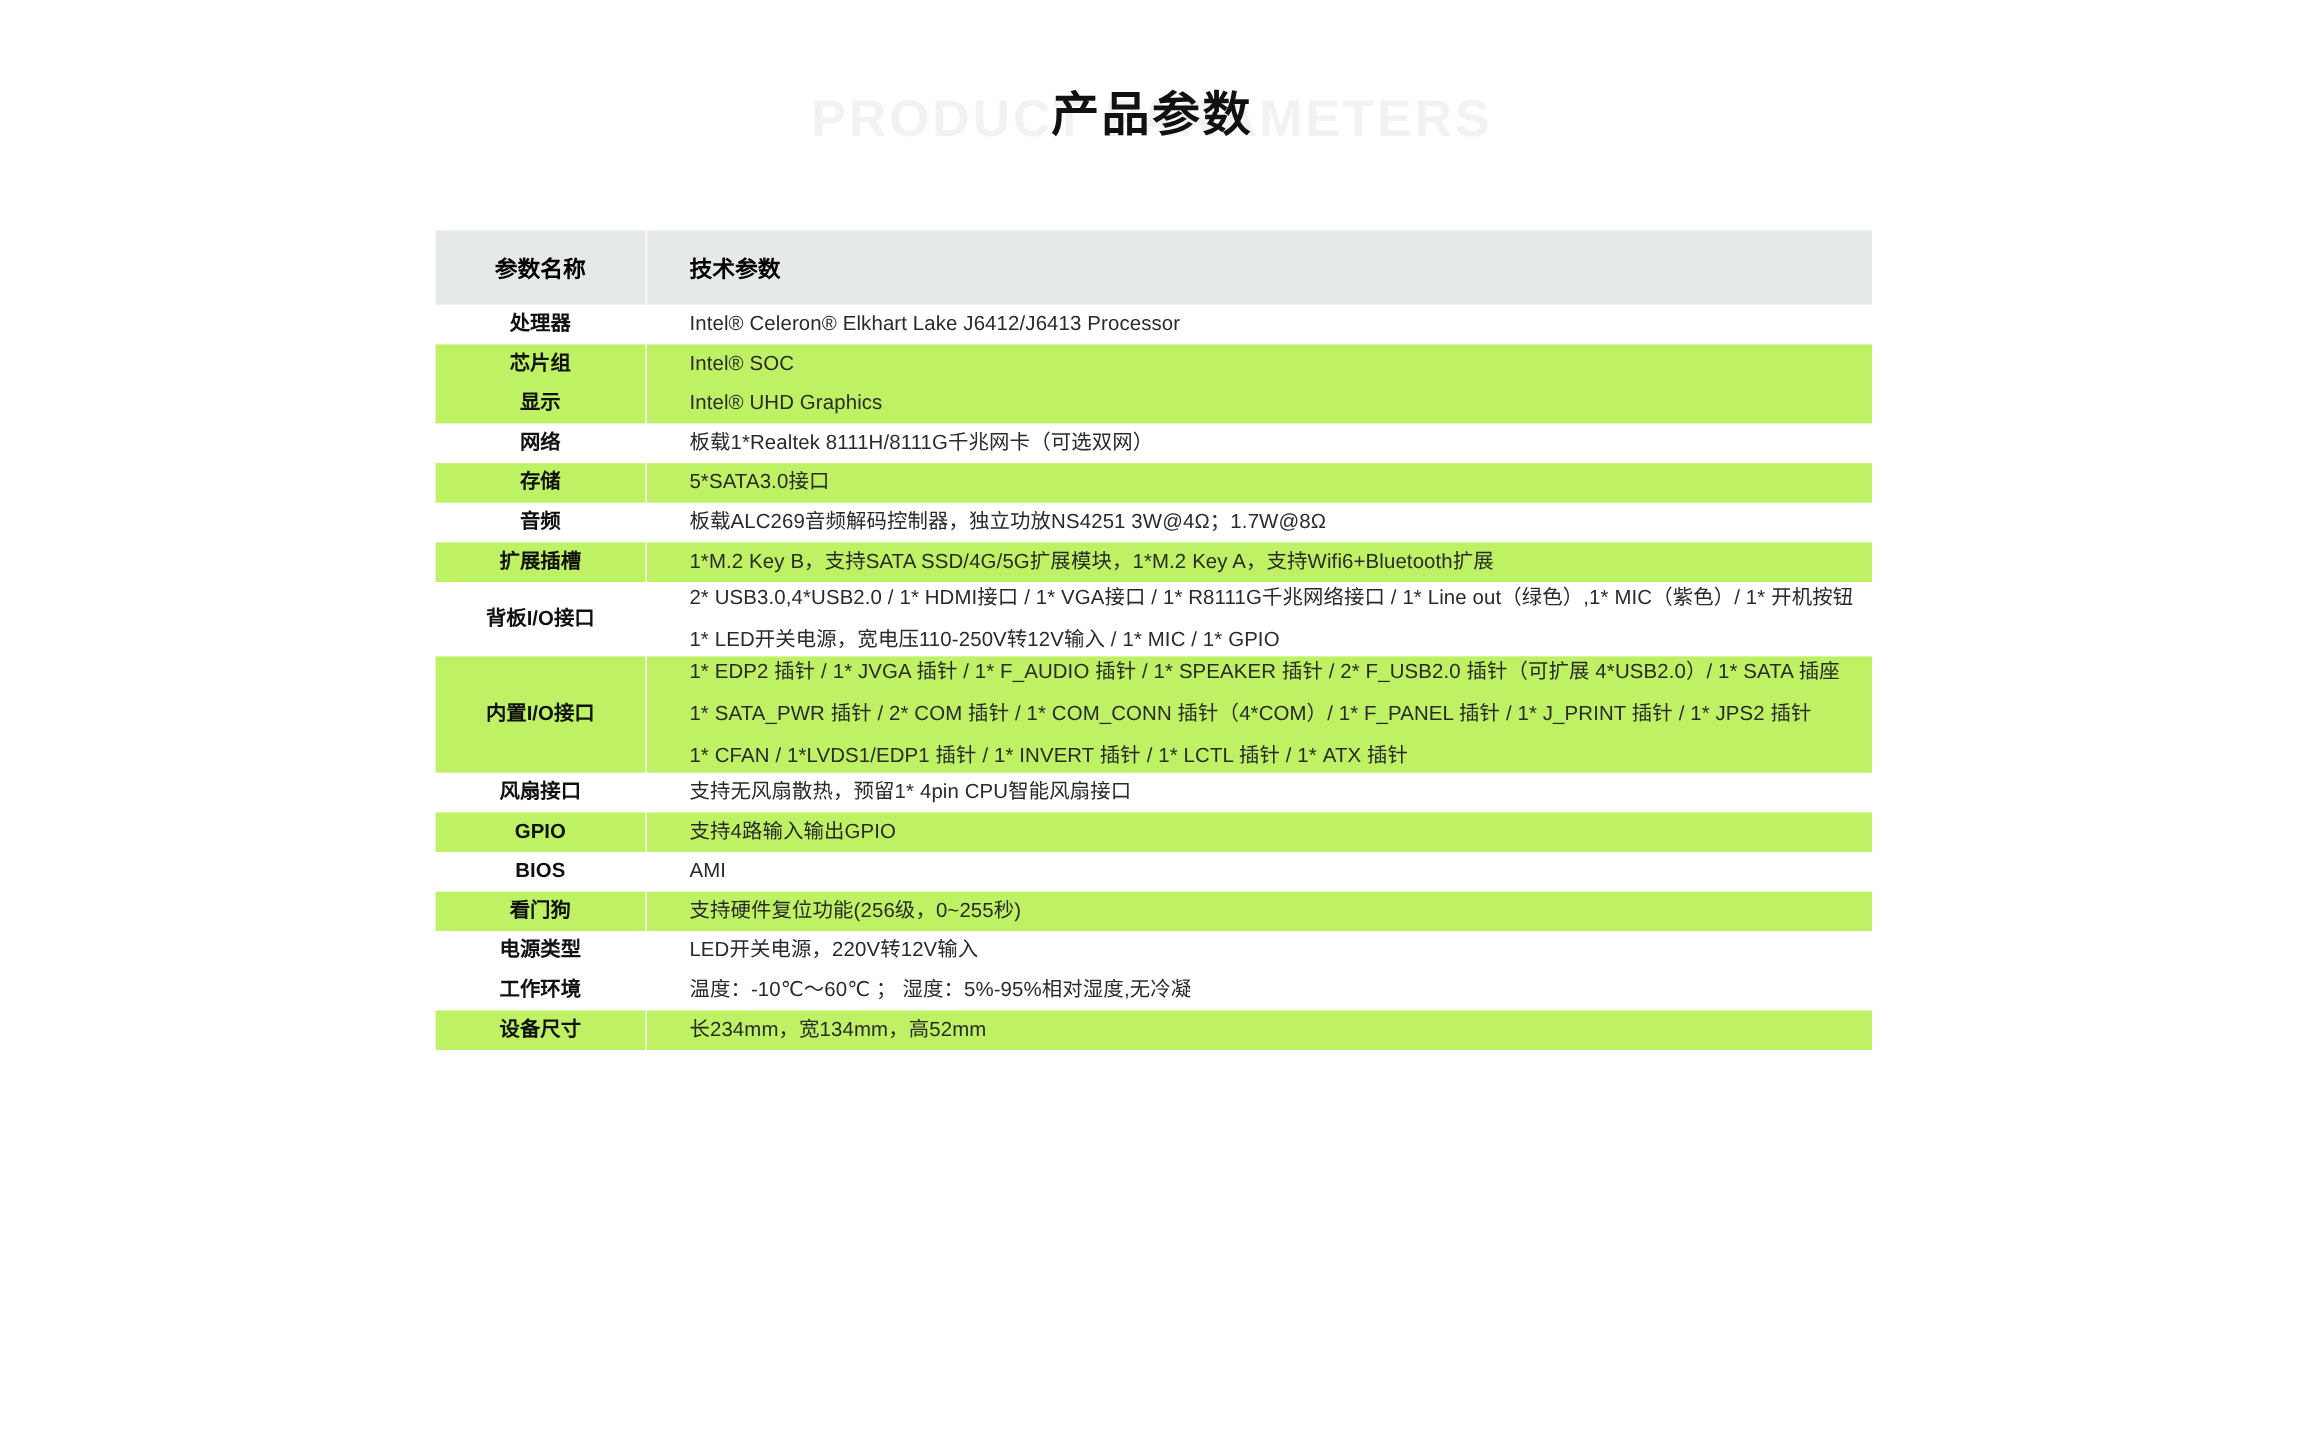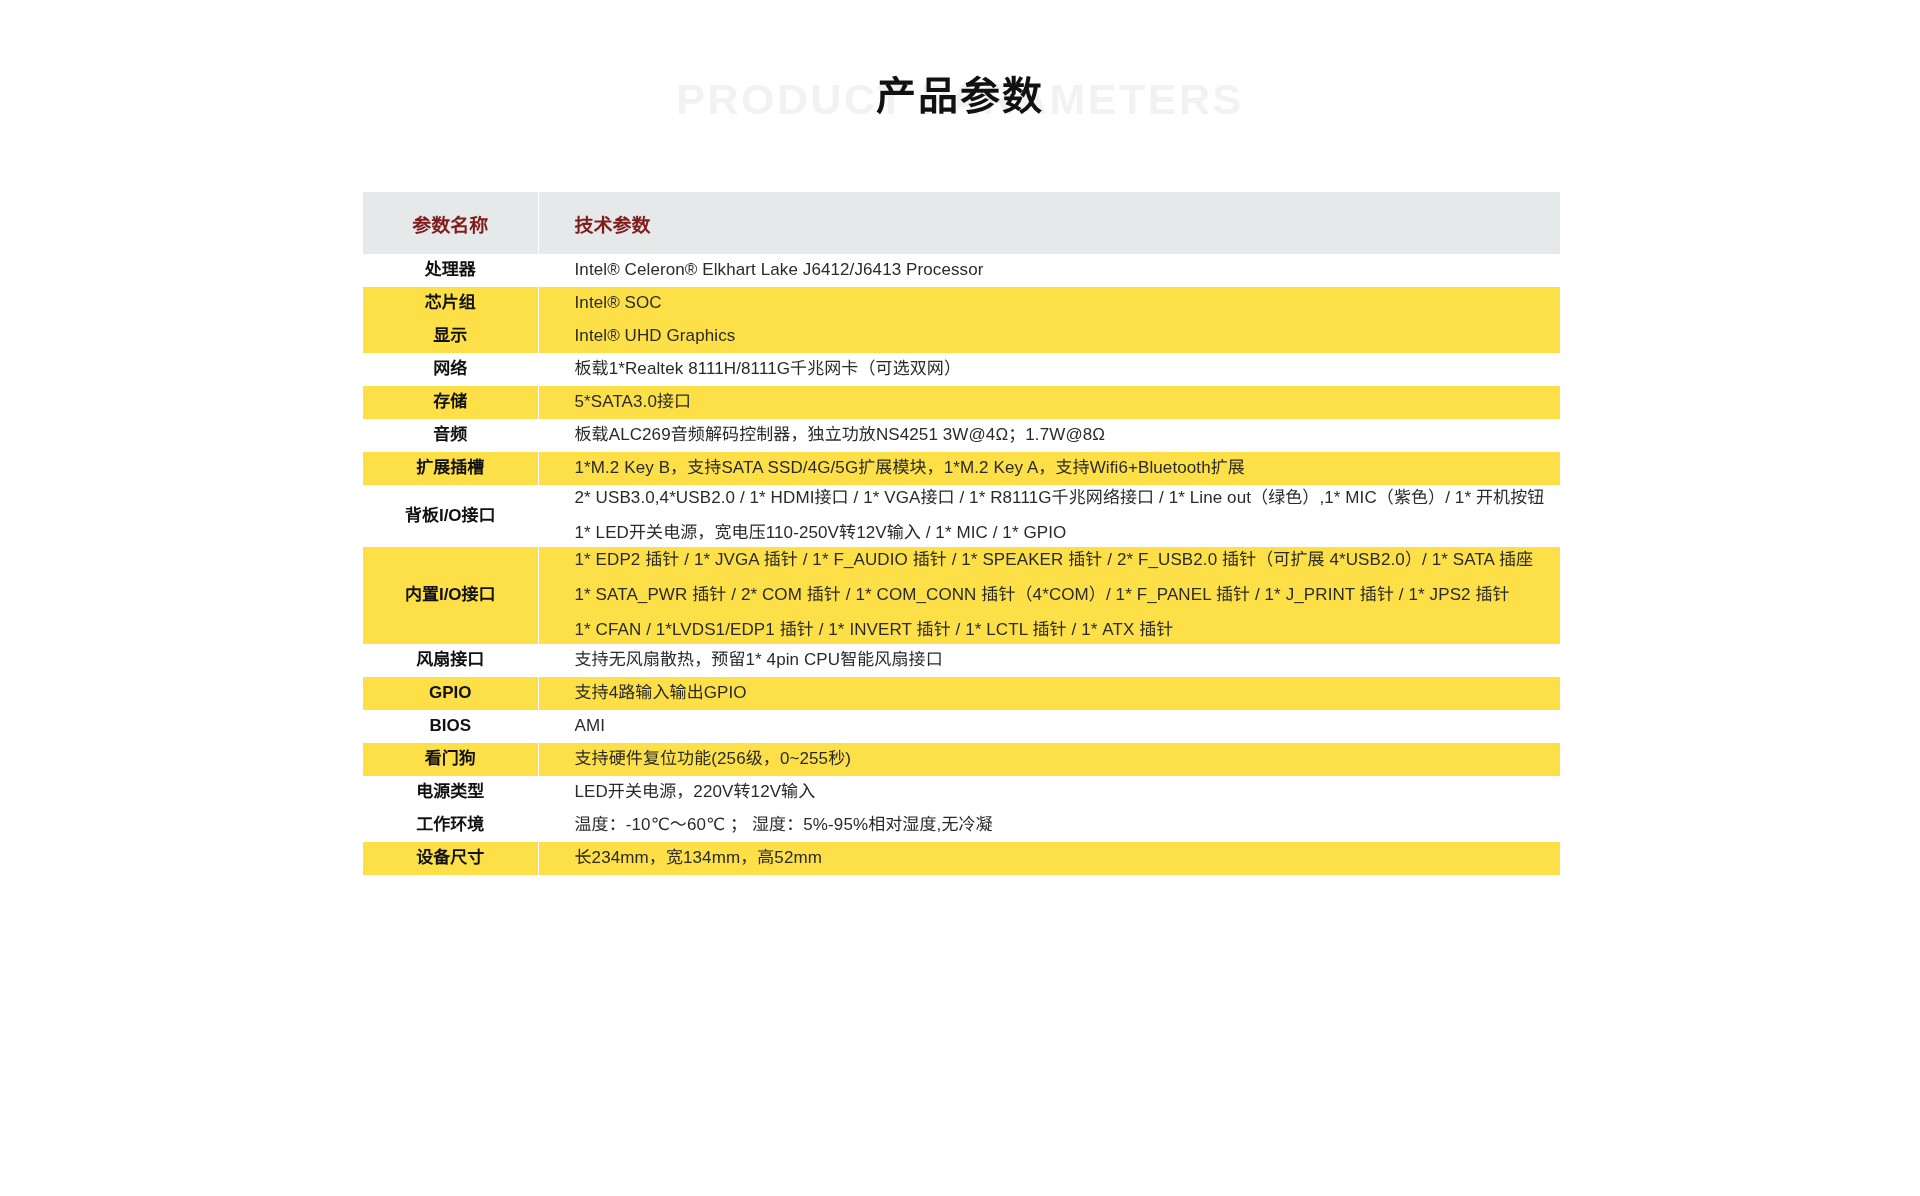--- a/index.html
+++ b/index.html
@@ -70,21 +70,21 @@
     table-layout: fixed;
   }
   table.spec-table col.col-name { width: 175px; }
   table.spec-table col.col-value { width: 1022px; }
 
   .spec-table thead th {
     background: #e6e9ea;
     height: 62px;
     font-size: 19px;
     font-weight: 700;
-    color: #7f1d1d;
+    color: #000000;
     text-align: left;
     padding: 0;
     vertical-align: middle;
     border: none;
   }
   .spec-table thead th.th-name {
     text-align: center;
     padding: 0 8px;
     border-right: 1px solid #ffffff;
   }
@@ -94,21 +94,21 @@
 
   .spec-table tbody td {
     padding: 0;
     border: none;
     vertical-align: middle;
     font-size: 17px;
     color: #222222;
     line-height: 1.55;
   }
   .spec-table tbody tr.stripe td {
-    background: #fde047;
+    background: #bef264;
   }
   .spec-table tbody tr.plain td {
     background: #ffffff;
   }
   .spec-table tbody td.cell-name {
     text-align: center;
     font-weight: 700;
     font-size: 17px;
     color: #111111;
     padding: 0 10px;

